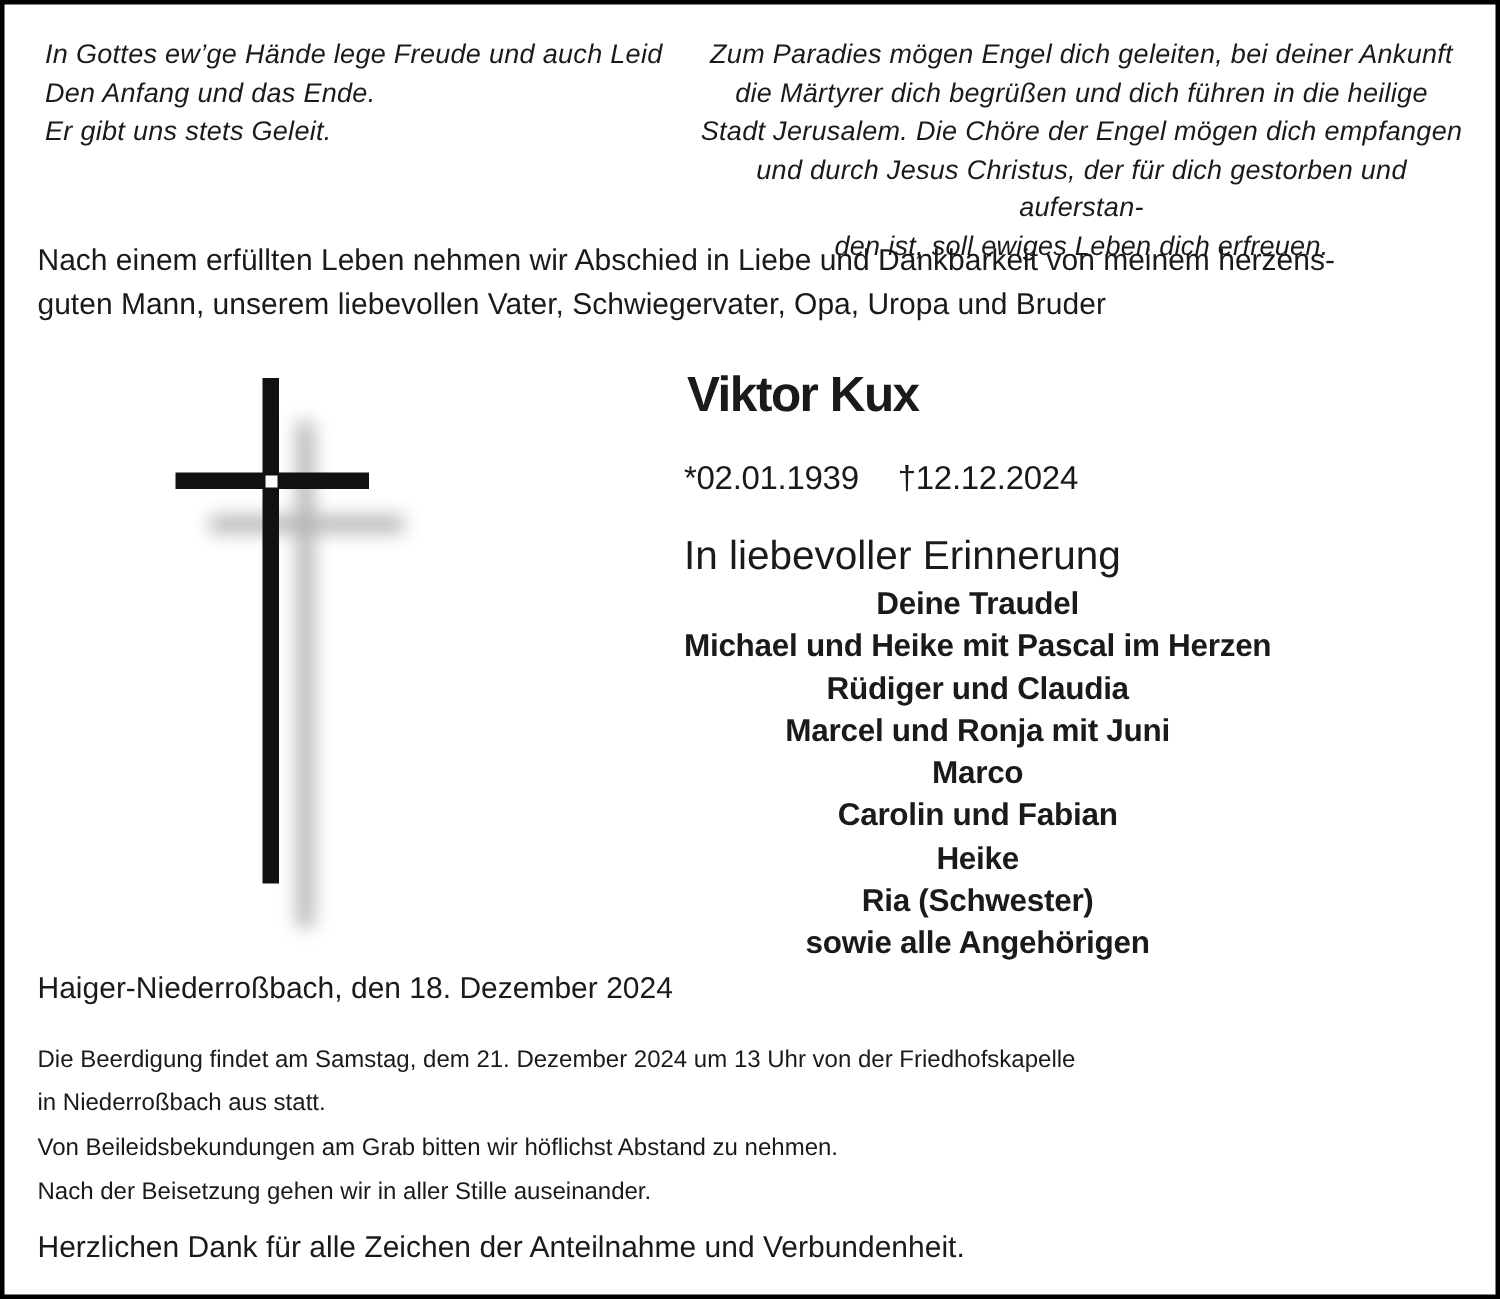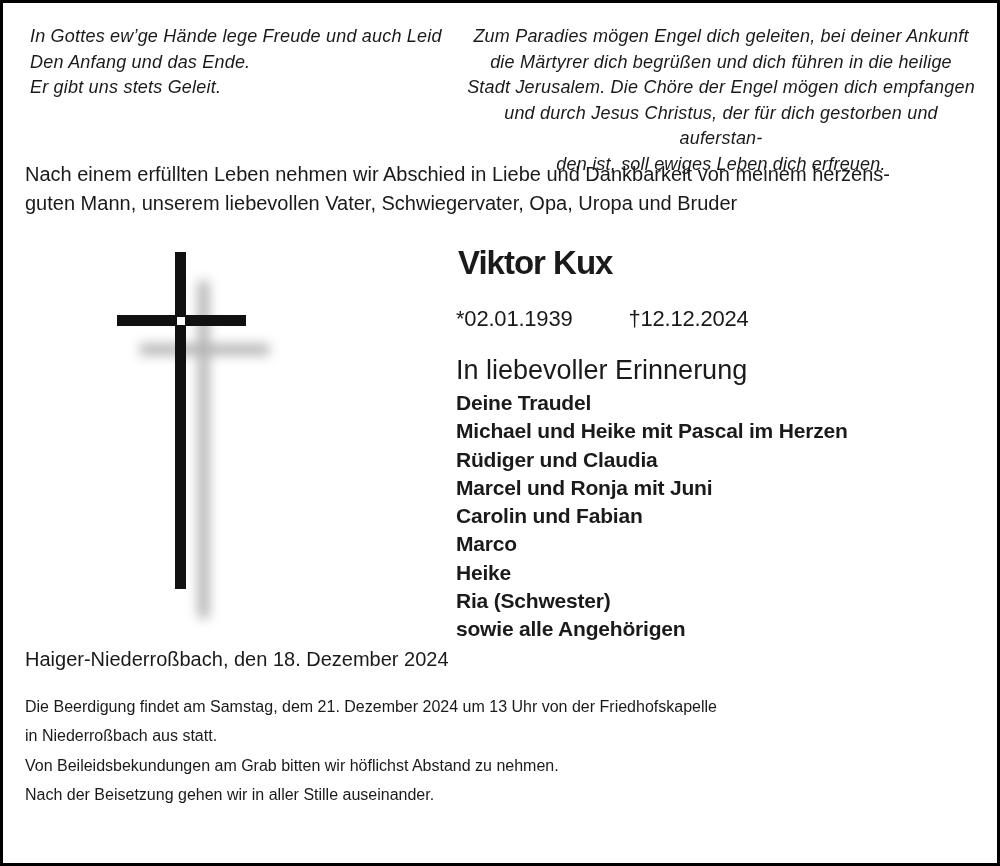--- a/index.html
+++ b/index.html
@@ -34,29 +34,30 @@
   .cross-h{position:absolute;left:0;top:63px;width:129px;height:11px;background:#111111;}
   .cross-c{position:absolute;left:59.5px;top:64.5px;width:8px;height:8px;background:#ffffff;}
   .name{
     position:absolute;left:455px;top:243px;margin:0;
     font-size:33px;font-weight:bold;letter-spacing:-1px;line-height:1.05;
   }
   .dates{
     position:absolute;left:453px;top:303px;
     font-size:22px;letter-spacing:-0.2px;
   }
-  .dates .death{margin-left:56px;}
+  .dates .death{margin-left:26px;}
   .memory{
     position:absolute;left:453px;top:352px;
     font-size:27px;
   }
   .mourners{
     position:absolute;left:453px;top:386px;
     font-size:21px;font-weight:bold;line-height:28.3px;
     letter-spacing:-0.2px;
+    text-align:center;
   }
   .place-date{
     position:absolute;left:22px;top:645px;
     font-size:20px;
   }
   .para{
     position:absolute;left:22px;
     font-size:16px;line-height:29px;width:960px;
   }
   .funeral{top:689px;}
@@ -103,35 +104,38 @@
     <span>*02.01.1939</span><span class="death">†12.12.2024</span>
   </div>
 
   <div class="memory">In liebevoller Erinnerung</div>
 
   <div class="mourners">
     <div>Deine Traudel</div>
     <div>Michael und Heike mit Pascal im Herzen</div>
     <div>Rüdiger und Claudia</div>
     <div>Marcel und Ronja mit Juni</div>
+    <div>Marco</div>
     <div>Carolin und Fabian</div>
-    <div>Marco</div>
     <div>Heike</div>
     <div>Ria (Schwester)</div>
     <div>sowie alle Angehörigen</div>
   </div>
 
   <div class="place-date">
     <span class="b">Haiger-Niederroßbach</span><span>, den 18. Dezember 2024</span>
   </div>
 
   <div class="para funeral">
     <div>Die Beerdigung findet am Samstag, dem 21. Dezember 2024 um 13 Uhr von der Friedhofskapelle</div>
     <div>in Niederroßbach aus statt.</div>
   </div>
 
   <div class="para condolence">
     <div>Von Beileidsbekundungen am Grab bitten wir höflichst Abstand zu nehmen.</div>
     <div>Nach der Beisetzung gehen wir in aller Stille auseinander.</div>
   </div>
 
+  <div class="thanks">
+    <span class="b">Herzlichen Dank</span><span> für alle Zeichen der Anteilnahme und Verbundenheit.</span>
+  </div>
 
 </div>
 
 </body></html>

